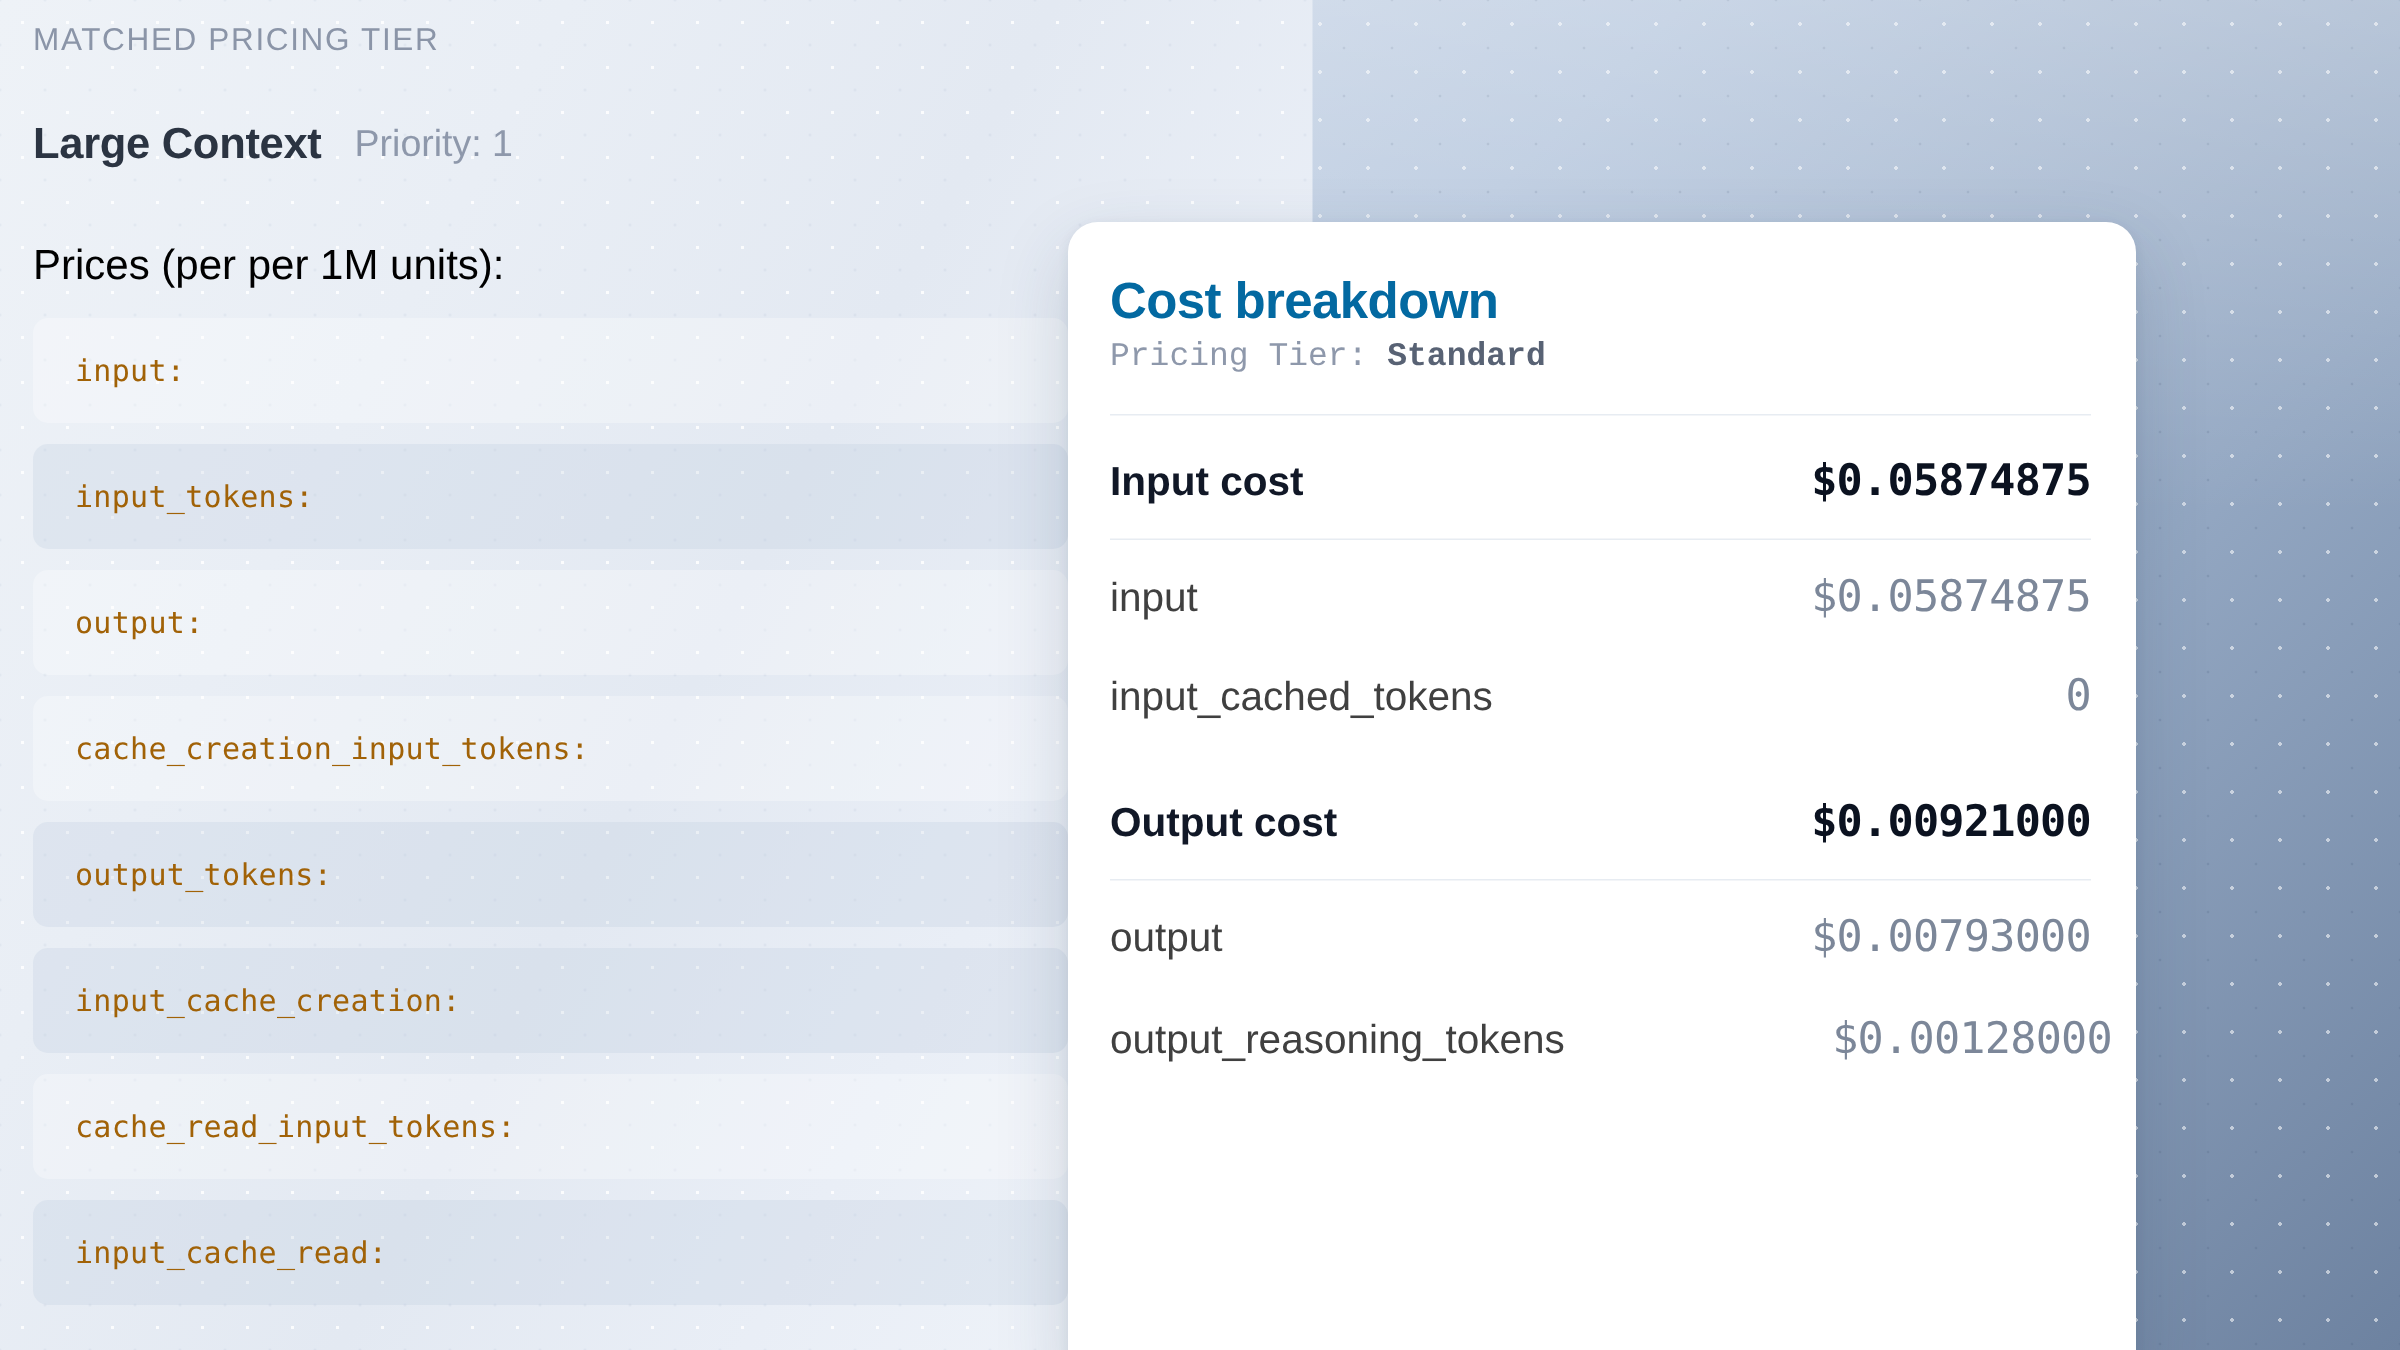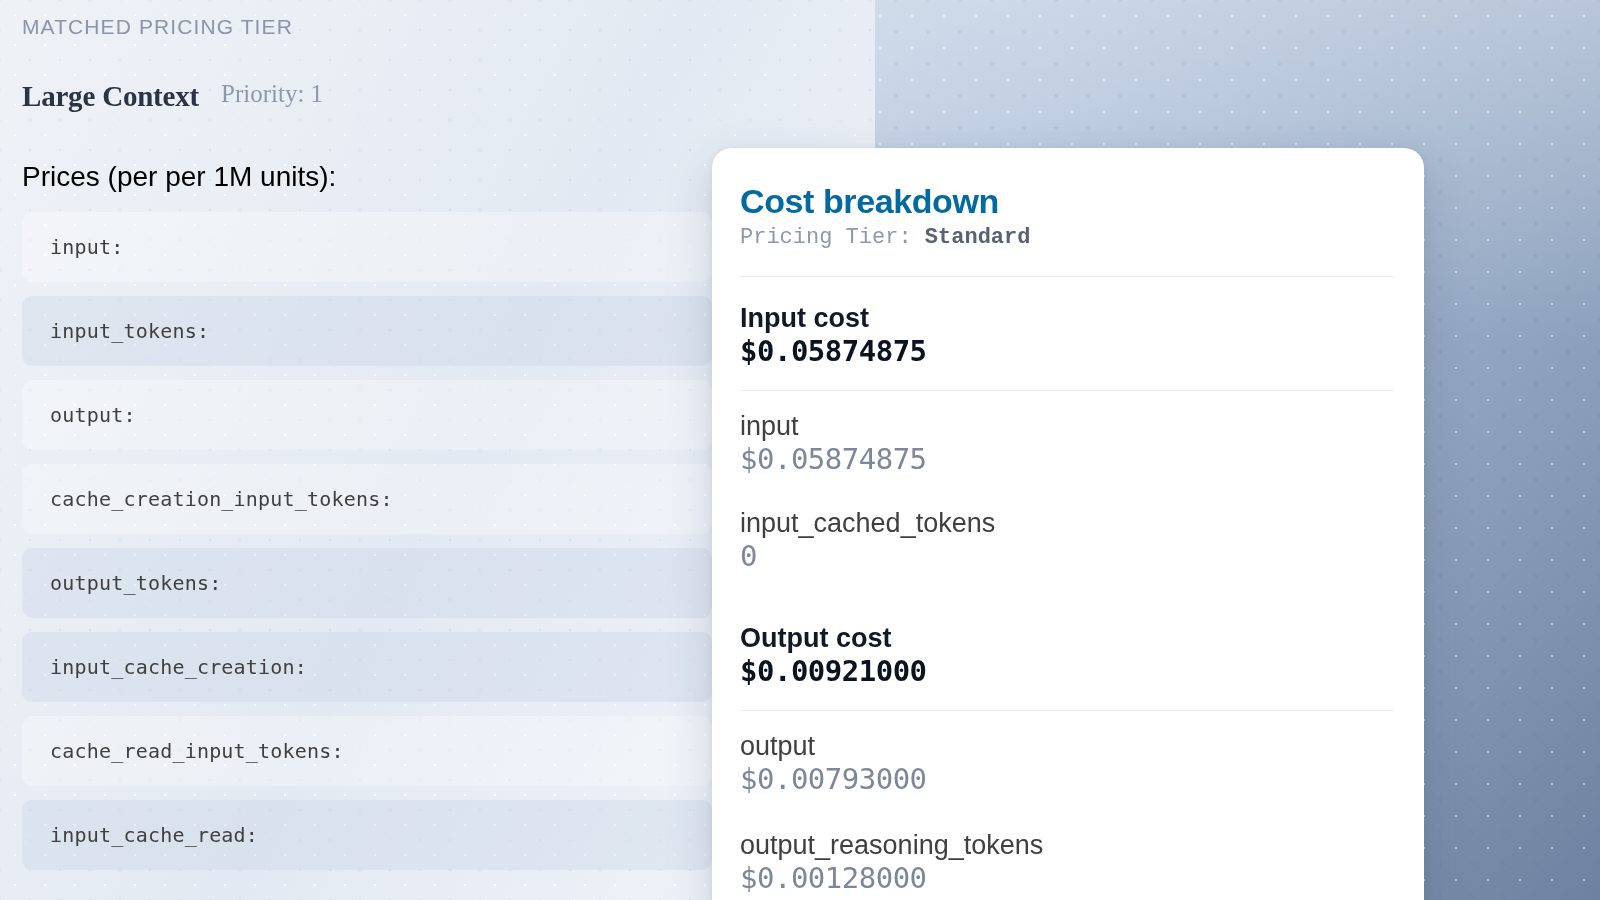--- a/index.html
+++ b/index.html
@@ -92,24 +92,23 @@
     font-weight: 400;
     color: #8b95a8;
     white-space: nowrap;
   }
 
   .tier-line {
     position: absolute;
     left: 22px;
     top: 80px;
     display: flex;
-    align-items: flex-start;
+    align-items: center;
     gap: 22px;
     white-space: nowrap;
-    font-family: Liberation Serif, serif;
   }
   .tier-name {
     font-size: 29px;
     font-weight: 700;
     color: #2b3442;
     letter-spacing: -0.2px;
   }
   .tier-priority {
     font-size: 25px;
     font-weight: 400;
@@ -138,21 +137,21 @@
     align-items: center;
     padding-left: 28px;
     margin-bottom: 14px;
     box-sizing: border-box;
   }
   .price-row.alt-a { background: rgba(255,255,255,0.30); }
   .price-row.alt-b { background: rgba(192,204,221,0.28); }
   .price-key {
     font-family: "DejaVu Sans Mono", "Liberation Mono", monospace;
     font-size: 20px;
-    color: #404040;
+    color: #a16207;
     letter-spacing: 0.2px;
     white-space: nowrap;
   }
 
   
   .cost-card {
     position: absolute;
     left: 712px;
     top: 148px;
     width: 712px;
@@ -194,21 +193,20 @@
 
   .section {
     padding-top: 0;
   }
 
   .row {
     display: flex;
     align-items: baseline;
     justify-content: space-between;
     white-space: nowrap;
-    flex-direction: column;
   }
 
   .row.total {
     padding: 26px 0 22px 0;
   }
   .row.total .row-label {
     font-size: 27px;
     font-weight: 700;
     color: #111827;
   }

